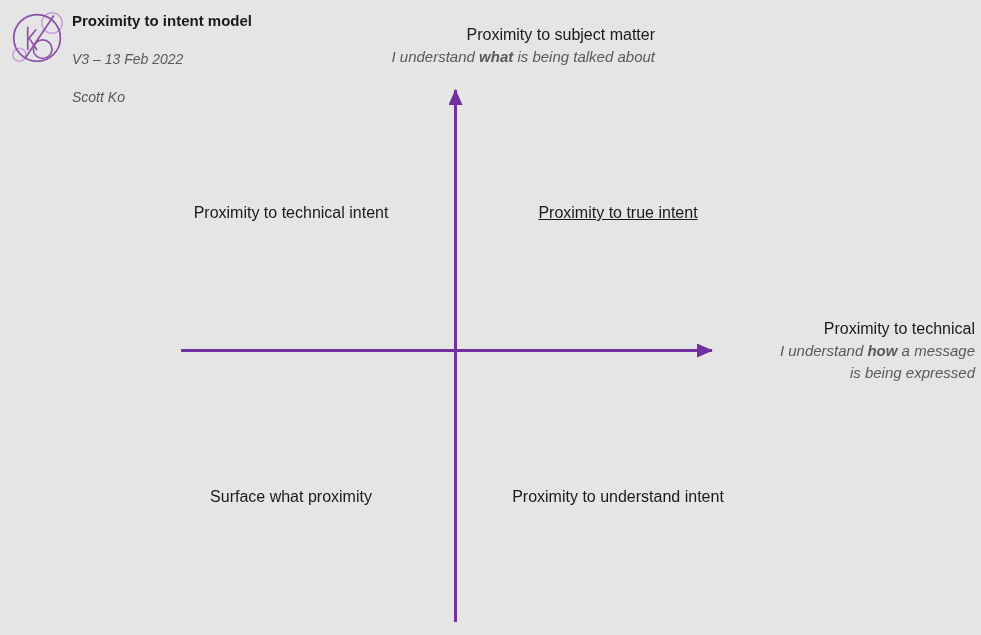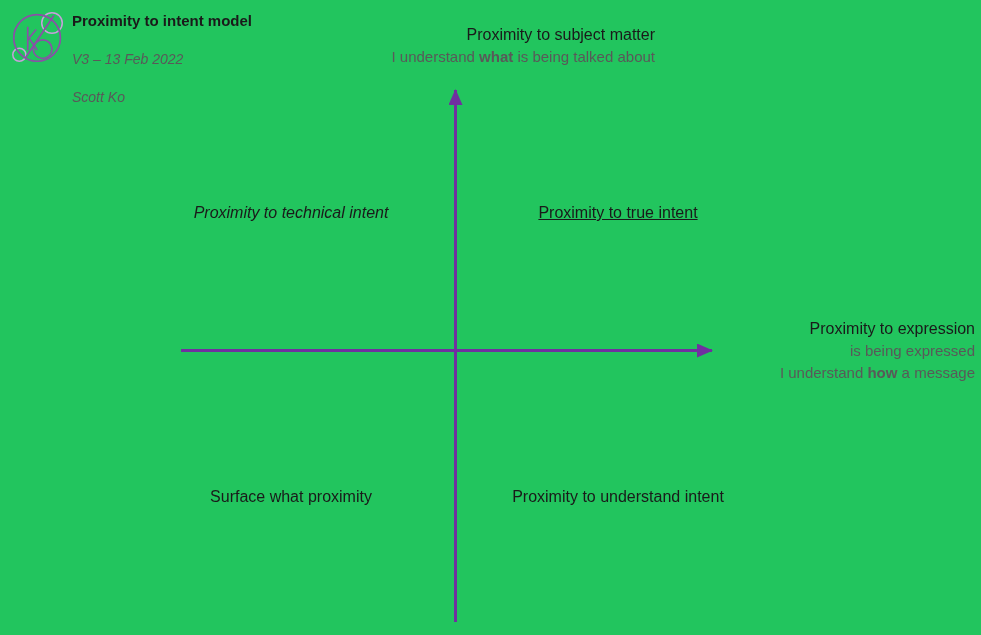--- a/index.html
+++ b/index.html
@@ -8,48 +8,48 @@
     --logo-color-light:#c9a0dc;
     --text-color:#1a1a1a;
     --muted-color:#595959;
   }
   *{box-sizing:border-box;margin:0;padding:0;}
   html,body{background:#ffffff;}
   body{font-family:"Liberation Sans", sans-serif;}
   .canvas{
     position:relative;
     width:981px;height:635px;
-    background:#22c55e;
+    background:#e5e5e5;
     overflow:hidden;
   }
   
   .logo{position:absolute;left:10px;top:8px;width:56px;height:58px;}
   .logo svg{display:block;width:100%;height:100%;}
   .logo .stroke{fill:none;stroke:var(--logo-color);stroke-width:1.8;}
   .logo .stroke-light{fill:none;stroke:var(--logo-color-light);stroke-width:1.6;}
   .header-text{position:absolute;left:72px;top:11px;}
   .header-title{font-size:15px;font-weight:700;line-height:19px;color:var(--text-color);}
   .header-sub{font-size:14px;font-style:italic;line-height:18px;color:var(--muted-color);margin-top:20px;}
   
   .axes-svg{position:absolute;left:0;top:0;width:981px;height:635px;}
   .axes-svg line{stroke:var(--axis-color);stroke-width:3;}
   .axes-svg .arrowhead{fill:var(--axis-color);}
   
   .axis-label{position:absolute;text-align:right;}
   .axis-title{font-size:16px;color:var(--text-color);line-height:22px;}
-  .axis-subtitle{font-size:15px;color:var(--muted-color);line-height:22px;}
+  .axis-subtitle{font-size:15px;font-style:italic;color:var(--muted-color);line-height:22px;}
   .axis-subtitle b{font-weight:700;}
   .v-axis-label{left:255px;top:24px;width:400px;}
   .h-axis-label{left:727px;top:318px;width:248px;}
   
   .quad-label{
     position:absolute;width:310px;text-align:center;
     font-size:16px;color:var(--text-color);line-height:20px;
   }
-  .quad-tl{left:136px;top:203px;font-style:italic;}
+  .quad-tl{left:136px;top:203px;}
   .quad-tr{left:463px;top:203px;text-decoration:underline;}
   .quad-bl{left:136px;top:487px;}
   .quad-br{left:463px;top:487px;}
 </style>
 </head>
 <body>
 
 <div class="canvas">
 
   <svg class="axes-svg" viewBox="0 0 981 635" aria-hidden="true">
@@ -80,23 +80,23 @@
     <div class="header-sub">V3 – 13 Feb 2022</div>
     <div class="header-sub">Scott Ko</div>
   </div>
 
   <div class="axis-label v-axis-label">
     <div class="axis-title">Proximity to subject matter</div>
     <div class="axis-subtitle"><span>I understand </span><b>what</b><span> is being talked about</span></div>
   </div>
 
   <div class="axis-label h-axis-label">
-    <div class="axis-title">Proximity to expression</div>
+    <div class="axis-title">Proximity to technical</div>
+    <div class="axis-subtitle"><span>I understand </span><b>how</b><span> a message</span></div>
     <div class="axis-subtitle">is being expressed</div>
-    <div class="axis-subtitle"><span>I understand </span><b>how</b><span> a message</span></div>
   </div>
 
   <div class="quad-label quad-tl">Proximity to technical intent</div>
   <div class="quad-label quad-tr">Proximity to true intent</div>
   <div class="quad-label quad-bl">Surface what proximity</div>
   <div class="quad-label quad-br">Proximity to understand intent</div>
 
 </div>
 
 </body></html>

